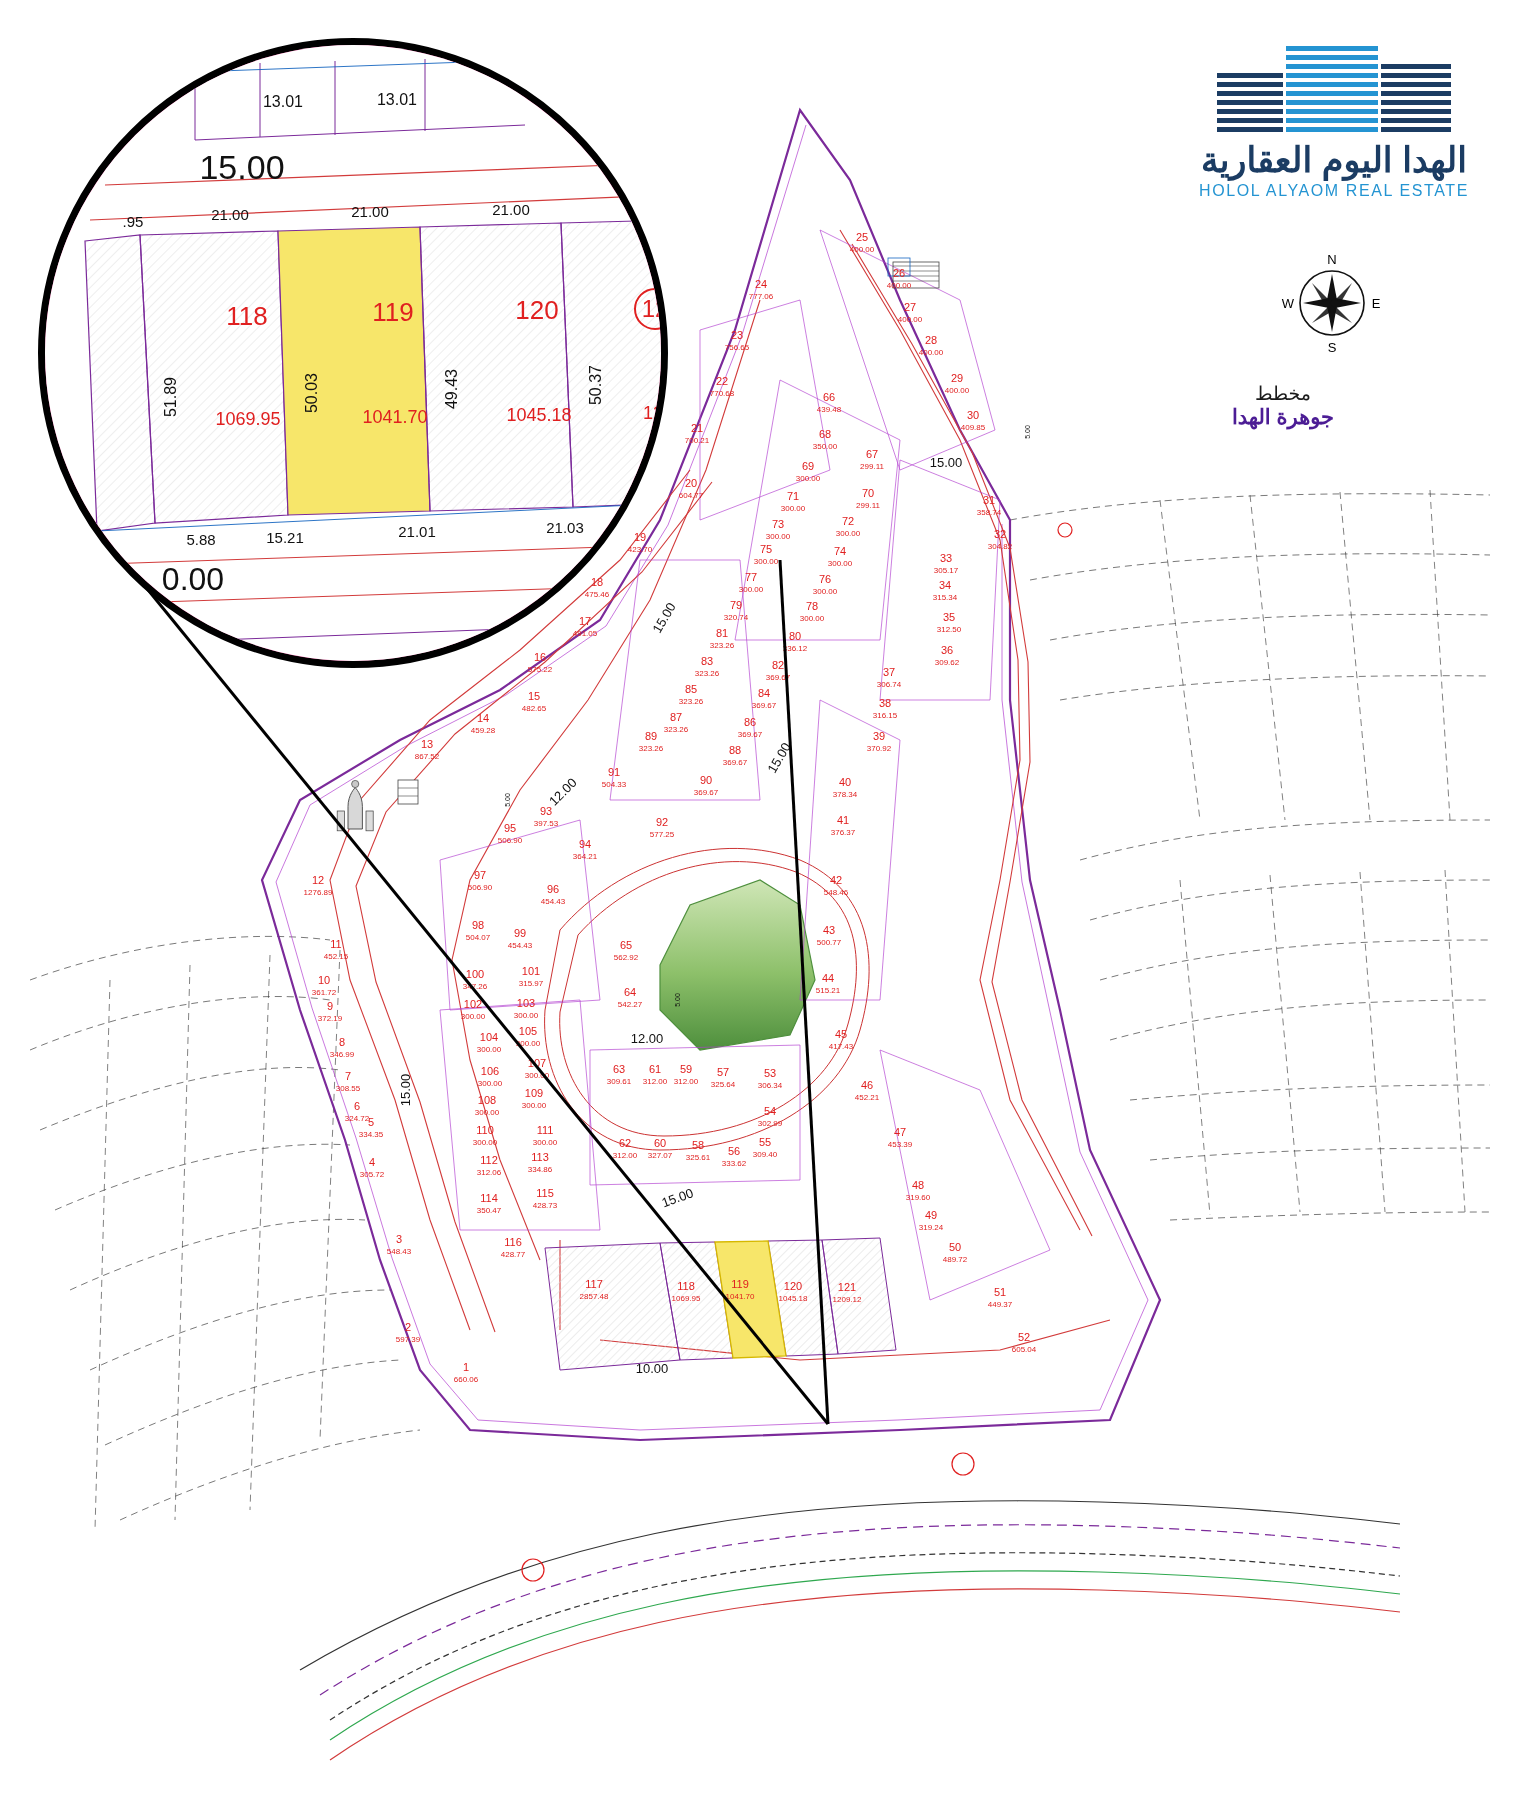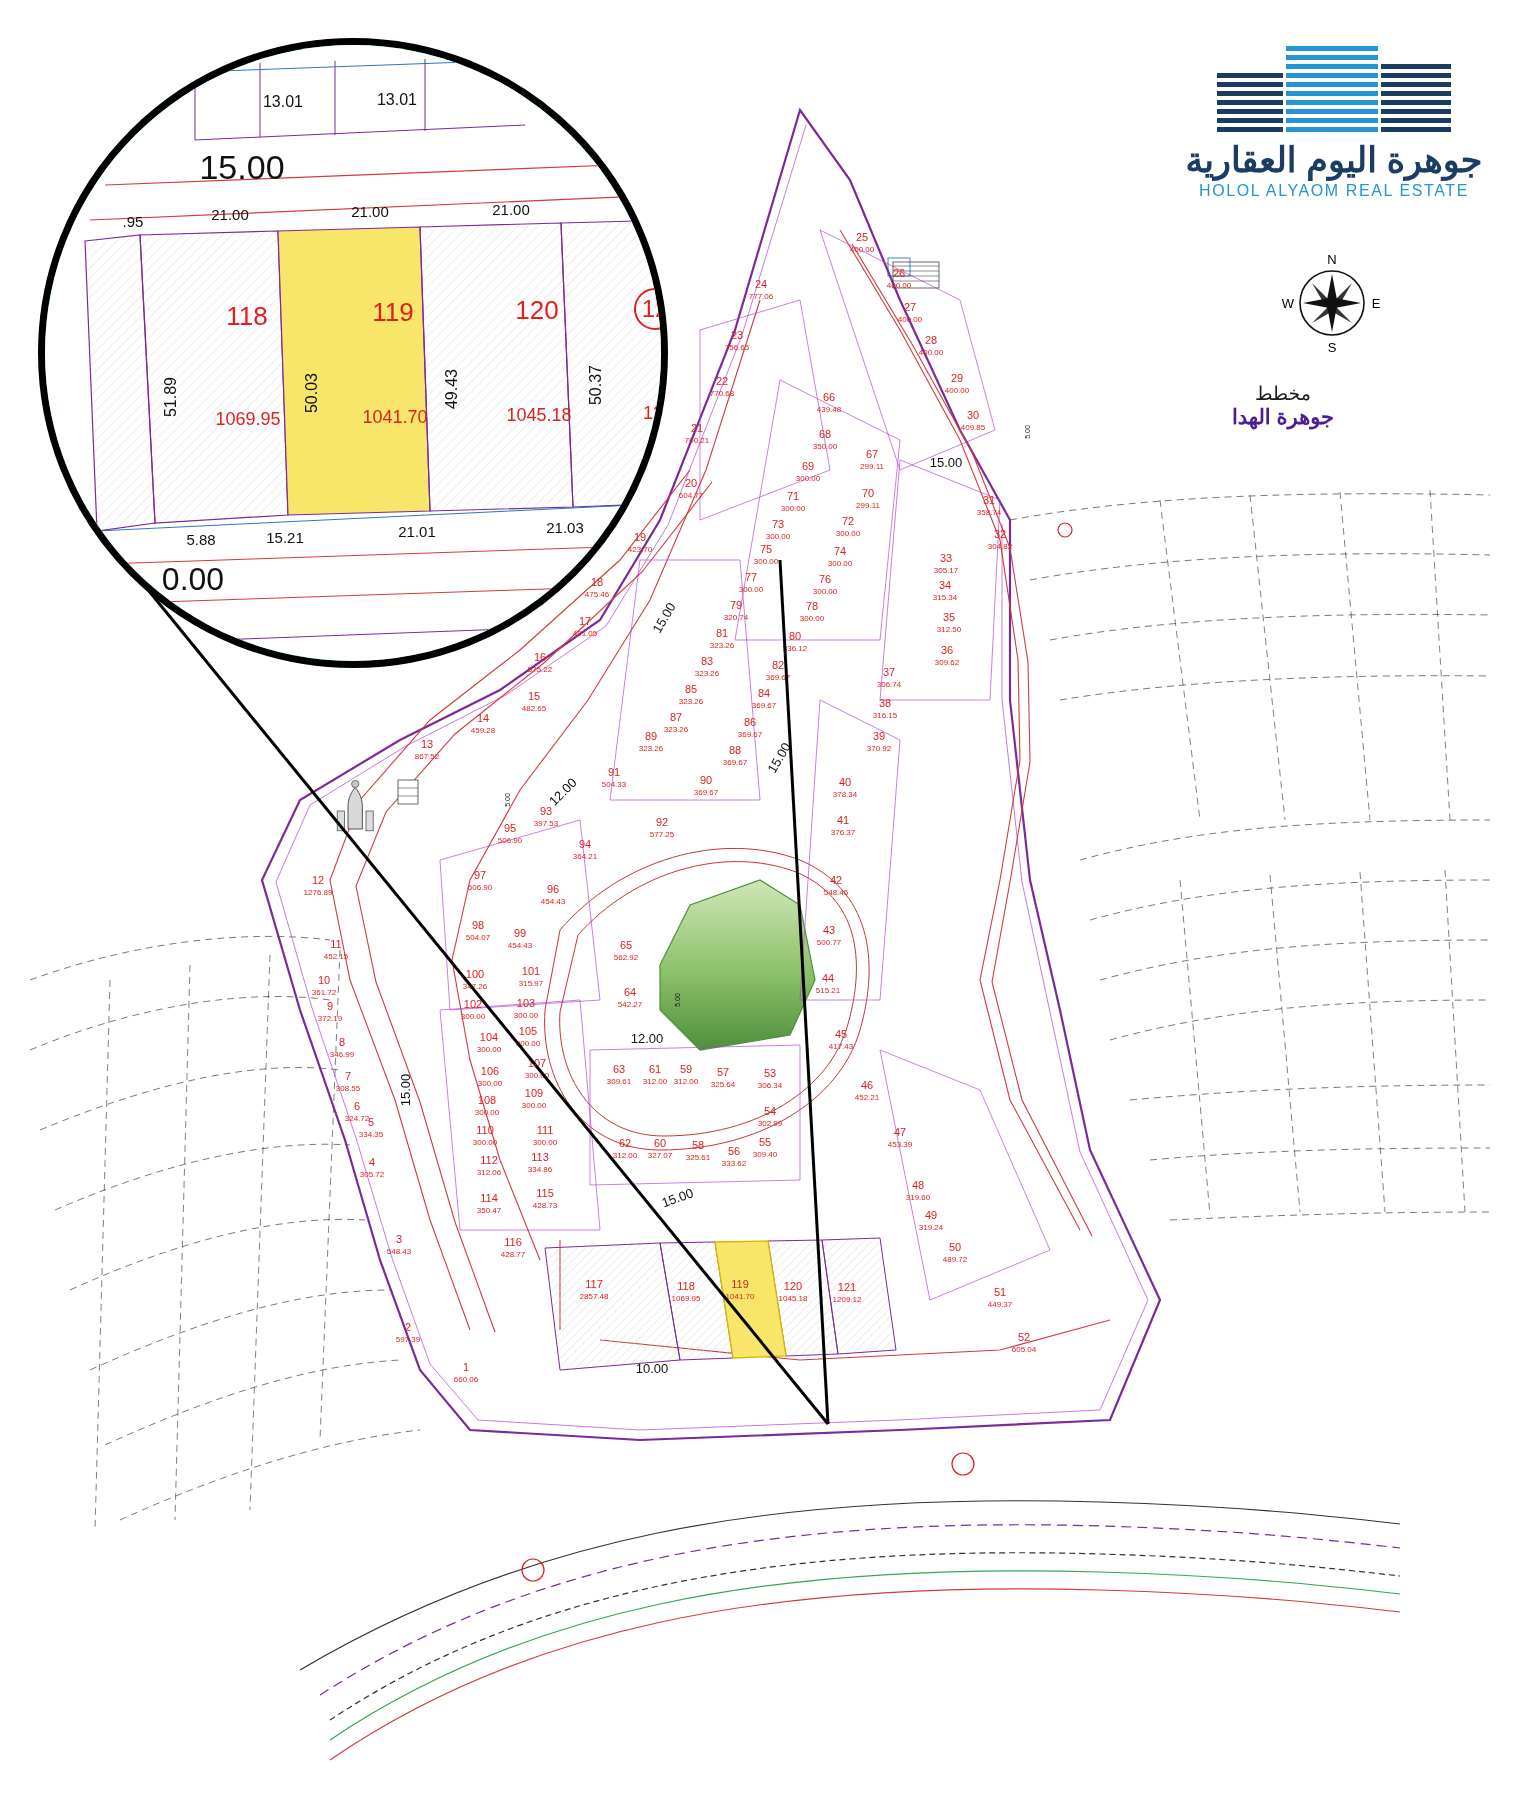--- a/index.html
+++ b/index.html
@@ -33,21 +33,21 @@
   .plan-title .t1{font-size:19px;color:#1b1b1b;}
   .plan-title .t2{font-size:21px;color:#4c1d95;font-weight:bold;margin-top:0;}
 
   
   .map{position:absolute;left:0;top:0;width:1518px;height:1799px;}
   .map svg{position:absolute;left:0;top:0;}
 
   
   .magnifier{
     position:absolute;left:38px;top:38px;width:630px;height:630px;border-radius:50%;
-    border:7px solid #000;background:#22c55e;overflow:hidden;box-sizing:border-box;
+    border:7px solid #000;background:#ec4899;overflow:hidden;box-sizing:border-box;
   }
   .mag-inner{position:absolute;inset:0;}
   .lead{position:absolute;left:0;top:0;width:1518px;height:1799px;pointer-events:none;}
 
   
   .lot-num{fill:#e02020;font-size:11px;font-family:"Liberation Sans",sans-serif;text-anchor:middle;}
   .lot-area{fill:#e02020;font-size:8px;font-family:"Liberation Sans",sans-serif;text-anchor:middle;}
   .dim{fill:#111;font-size:7px;font-family:"Liberation Sans",sans-serif;text-anchor:middle;}
   .dim-b{fill:#111;font-size:13px;font-family:"Liberation Sans",sans-serif;text-anchor:middle;}
 </style>
@@ -560,21 +560,21 @@
         <div class="floor"></div>
           <div class="floor"></div>
           <div class="floor"></div>
         <div class="floor"></div>
           <div class="floor"></div>
           <div class="floor"></div>
         <div class="floor"></div>
           <div class="floor"></div>
       </div>
     </div>
-    <div class="logo-ar">جوهرة اليوم العقارية</div>
+    <div class="logo-ar">الهدا اليوم العقارية</div>
     <div class="logo-en">HOLOL ALYAOM REAL ESTATE</div>
   </div>
 
   <div class="compass">
     <svg viewBox="0 0 106 106" width="106" height="106">
       <circle cx="53" cy="53" r="32" fill="none" stroke="#111" stroke-width="1.6"></circle>
       <polygon points="53,24 58,50 53,56 48,50" fill="#111"></polygon>
       <polygon points="53,82 58,56 53,50 48,56" fill="#111"></polygon>
       <polygon points="24,53 50,58 56,53 50,48" fill="#111"></polygon>
       <polygon points="82,53 56,58 50,53 56,48" fill="#111"></polygon>

